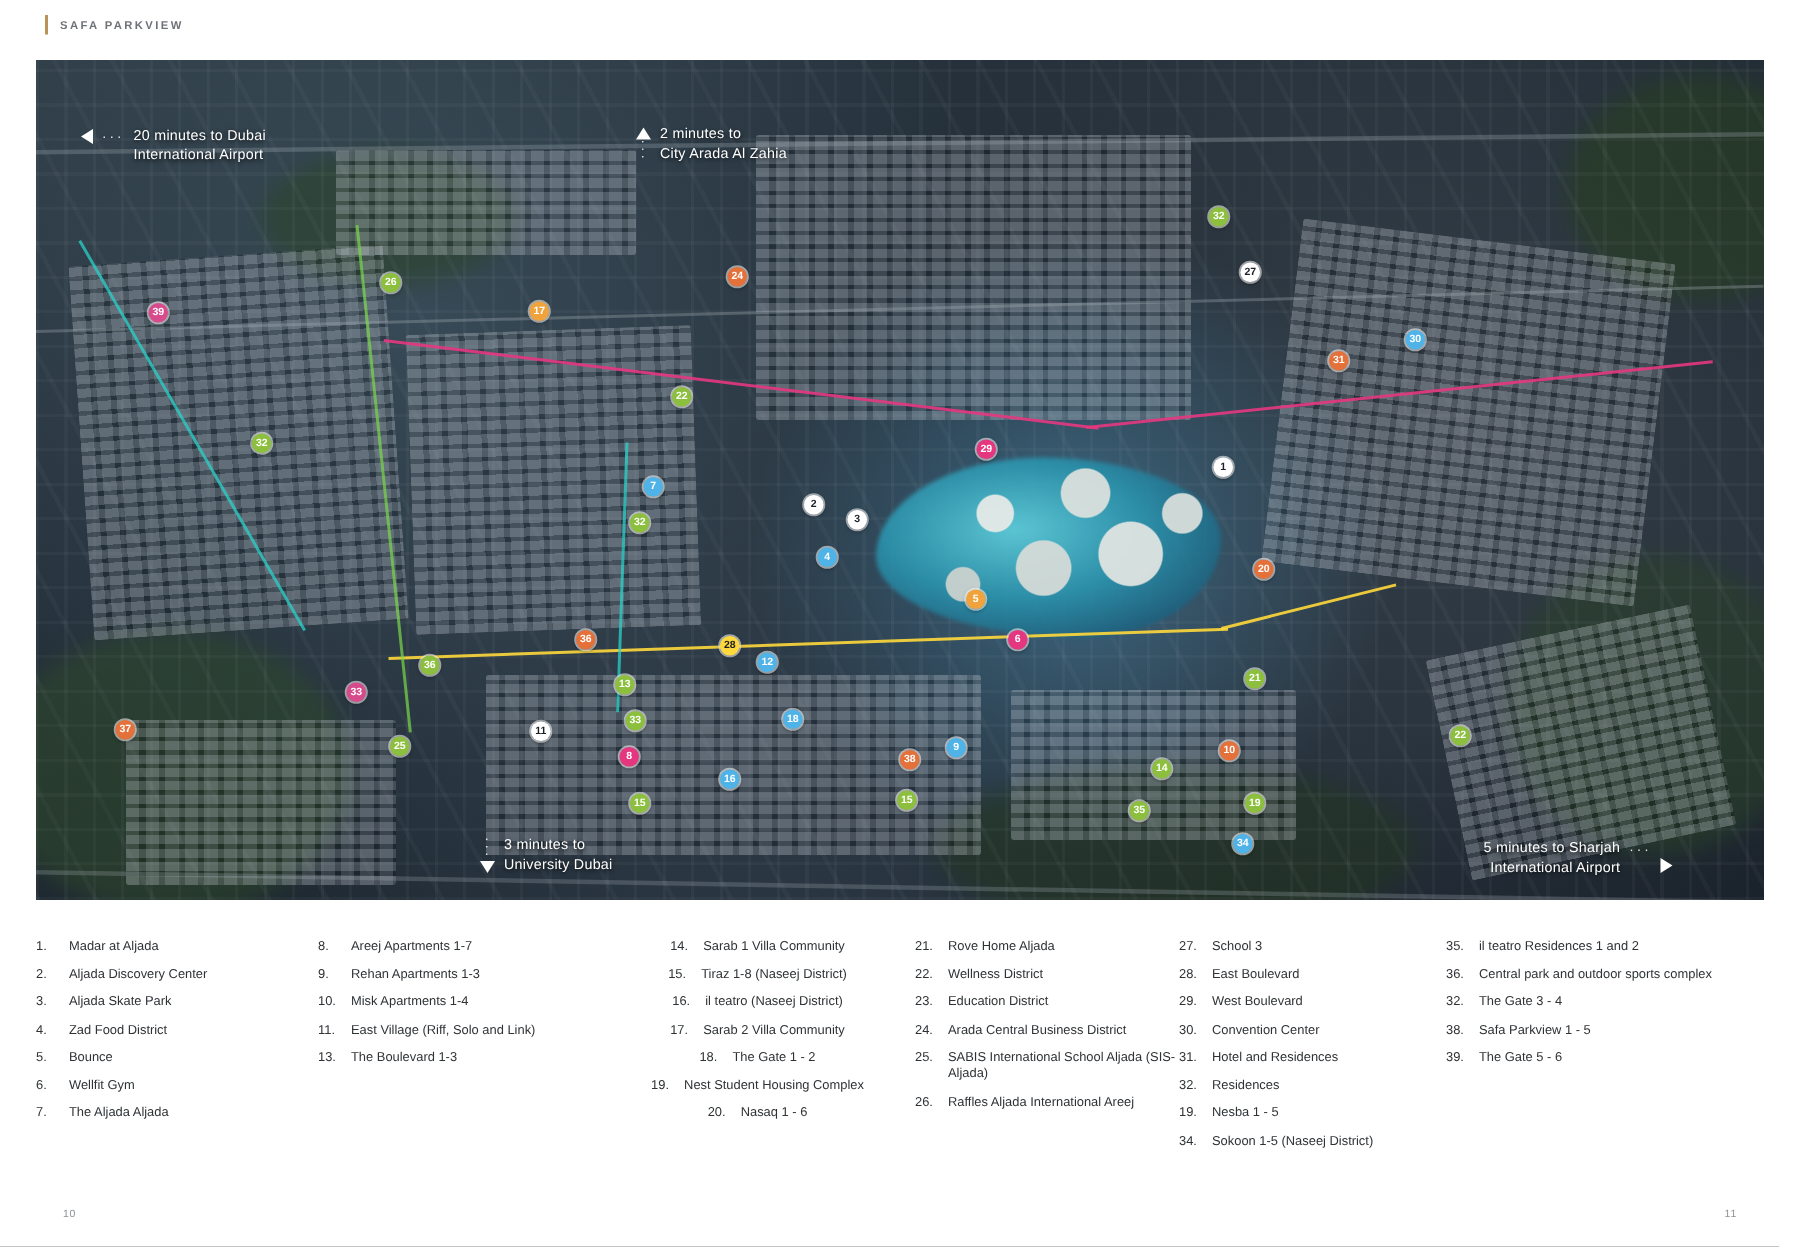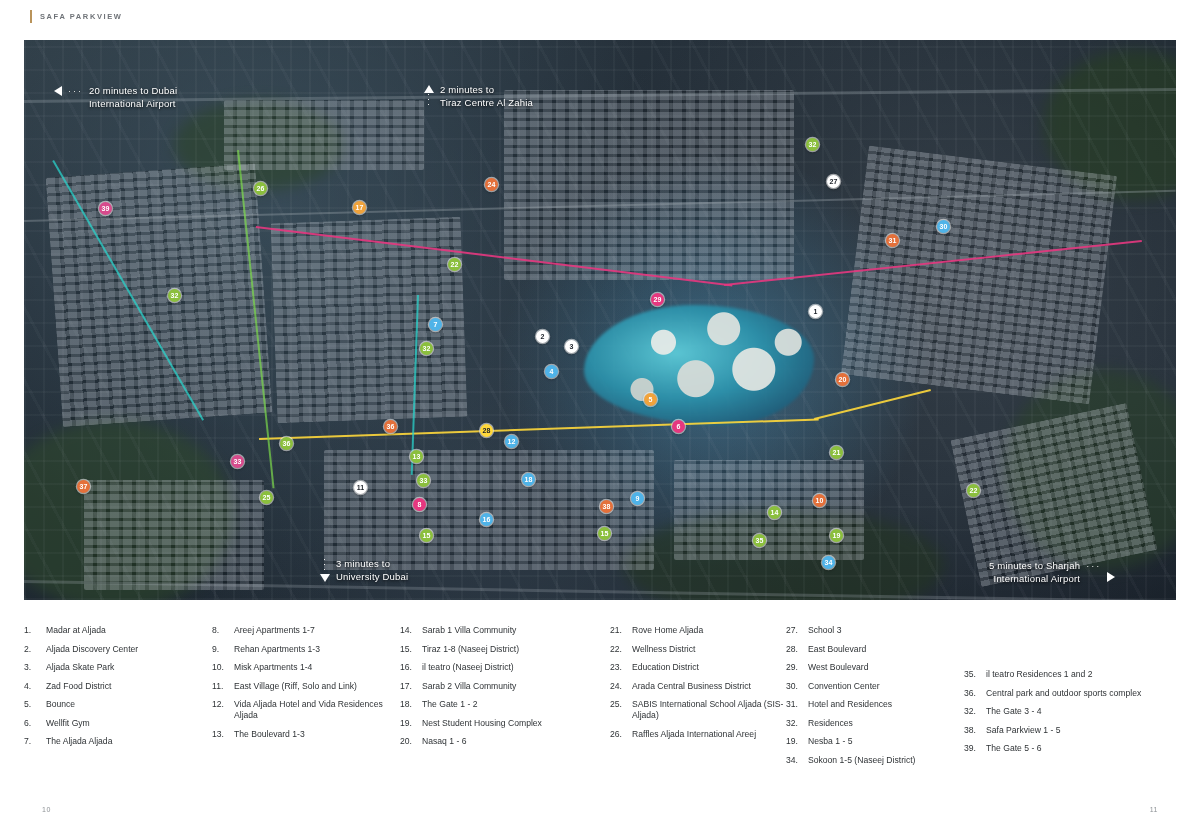--- a/index.html
+++ b/index.html
@@ -244,21 +244,21 @@
     </span>
   </div>
 
   <div class="callout" style="left:400px; top:44px;">
     <span style="display:flex; flex-direction:column; align-items:center;">
       <span class="tri tri-up"></span>
       <span class="dots" style="writing-mode:vertical-rl; line-height:4px;">···</span>
     </span>
     <span>
       <span>2 minutes to</span><br>
-      <span>Tiraz Centre Al Zahia</span>
+      <span>City Arada Al Zahia</span>
     </span>
   </div>
 
   <div class="callout" style="left:296px; top:518px;">
     <span style="display:flex; flex-direction:column; align-items:center;">
       <span class="dots" style="writing-mode:vertical-rl; line-height:4px;">···</span>
       <span class="tri tri-down"></span>
     </span>
     <span>
       <span>3 minutes to</span><br>
@@ -365,29 +365,25 @@
       </div>
       <div class="legend-item">
         <span class="legend-num">10.</span>
         <span class="legend-label">Misk Apartments 1-4</span>
       </div>
       <div class="legend-item">
         <span class="legend-num">11.</span>
         <span class="legend-label">East Village (Riff, Solo and Link)</span>
       </div>
       <div class="legend-item">
-        <span class="legend-num">12.</span>
-        <span class="legend-label">Vida Aljada Hotel and Vida Residences Aljada</span>
-      </div>
-      <div class="legend-item">
         <span class="legend-num">13.</span>
         <span class="legend-label">The Boulevard 1-3</span>
       </div>
     </div>
-    <div class="legend-col" style="width: 210px;">
+    <div class="legend-col" style="width: 210px; align-items: center;">
       <div class="legend-item">
         <span class="legend-num">14.</span>
         <span class="legend-label">Sarab 1 Villa Community</span>
       </div>
       <div class="legend-item">
         <span class="legend-num">15.</span>
         <span class="legend-label">Tiraz 1-8 (Naseej District)</span>
       </div>
       <div class="legend-item">
         <span class="legend-num">16.</span>
@@ -463,21 +459,21 @@
       </div>
       <div class="legend-item">
         <span class="legend-num">19.</span>
         <span class="legend-label">Nesba 1 - 5</span>
       </div>
       <div class="legend-item">
         <span class="legend-num">34.</span>
         <span class="legend-label">Sokoon 1-5 (Naseej District)</span>
       </div>
     </div>
-    <div class="legend-col" style="width: 200px; margin-top: 44px;">
+    <div class="legend-col" style="width: 200px;">
       <div class="legend-item">
         <span class="legend-num">35.</span>
         <span class="legend-label">il teatro Residences 1 and 2</span>
       </div>
       <div class="legend-item">
         <span class="legend-num">36.</span>
         <span class="legend-label">Central park and outdoor sports complex</span>
       </div>
       <div class="legend-item">
         <span class="legend-num">32.</span>

